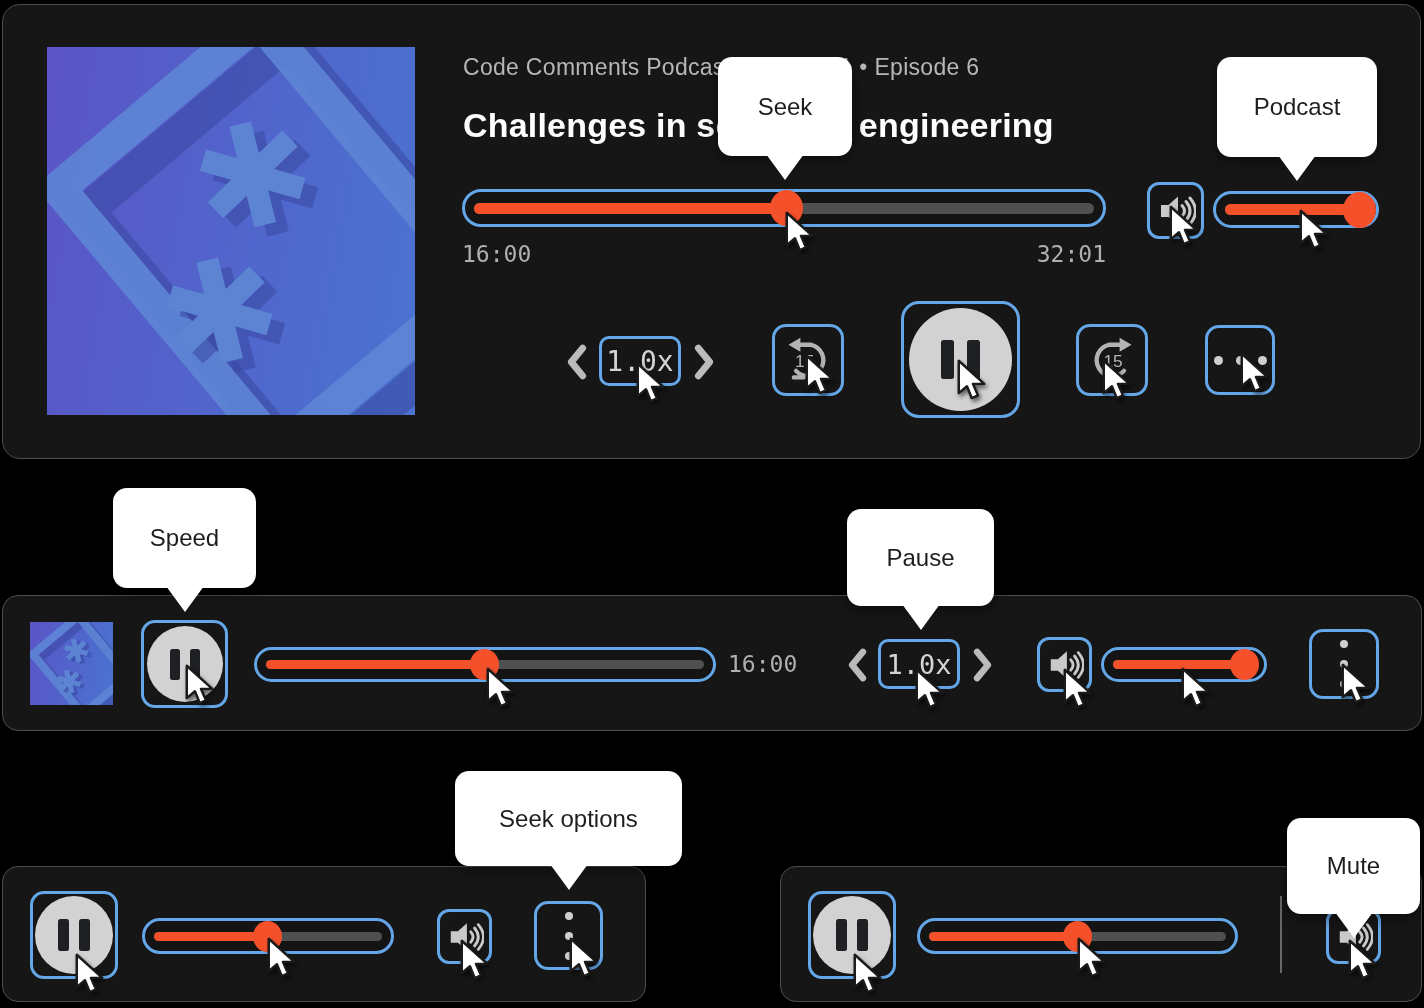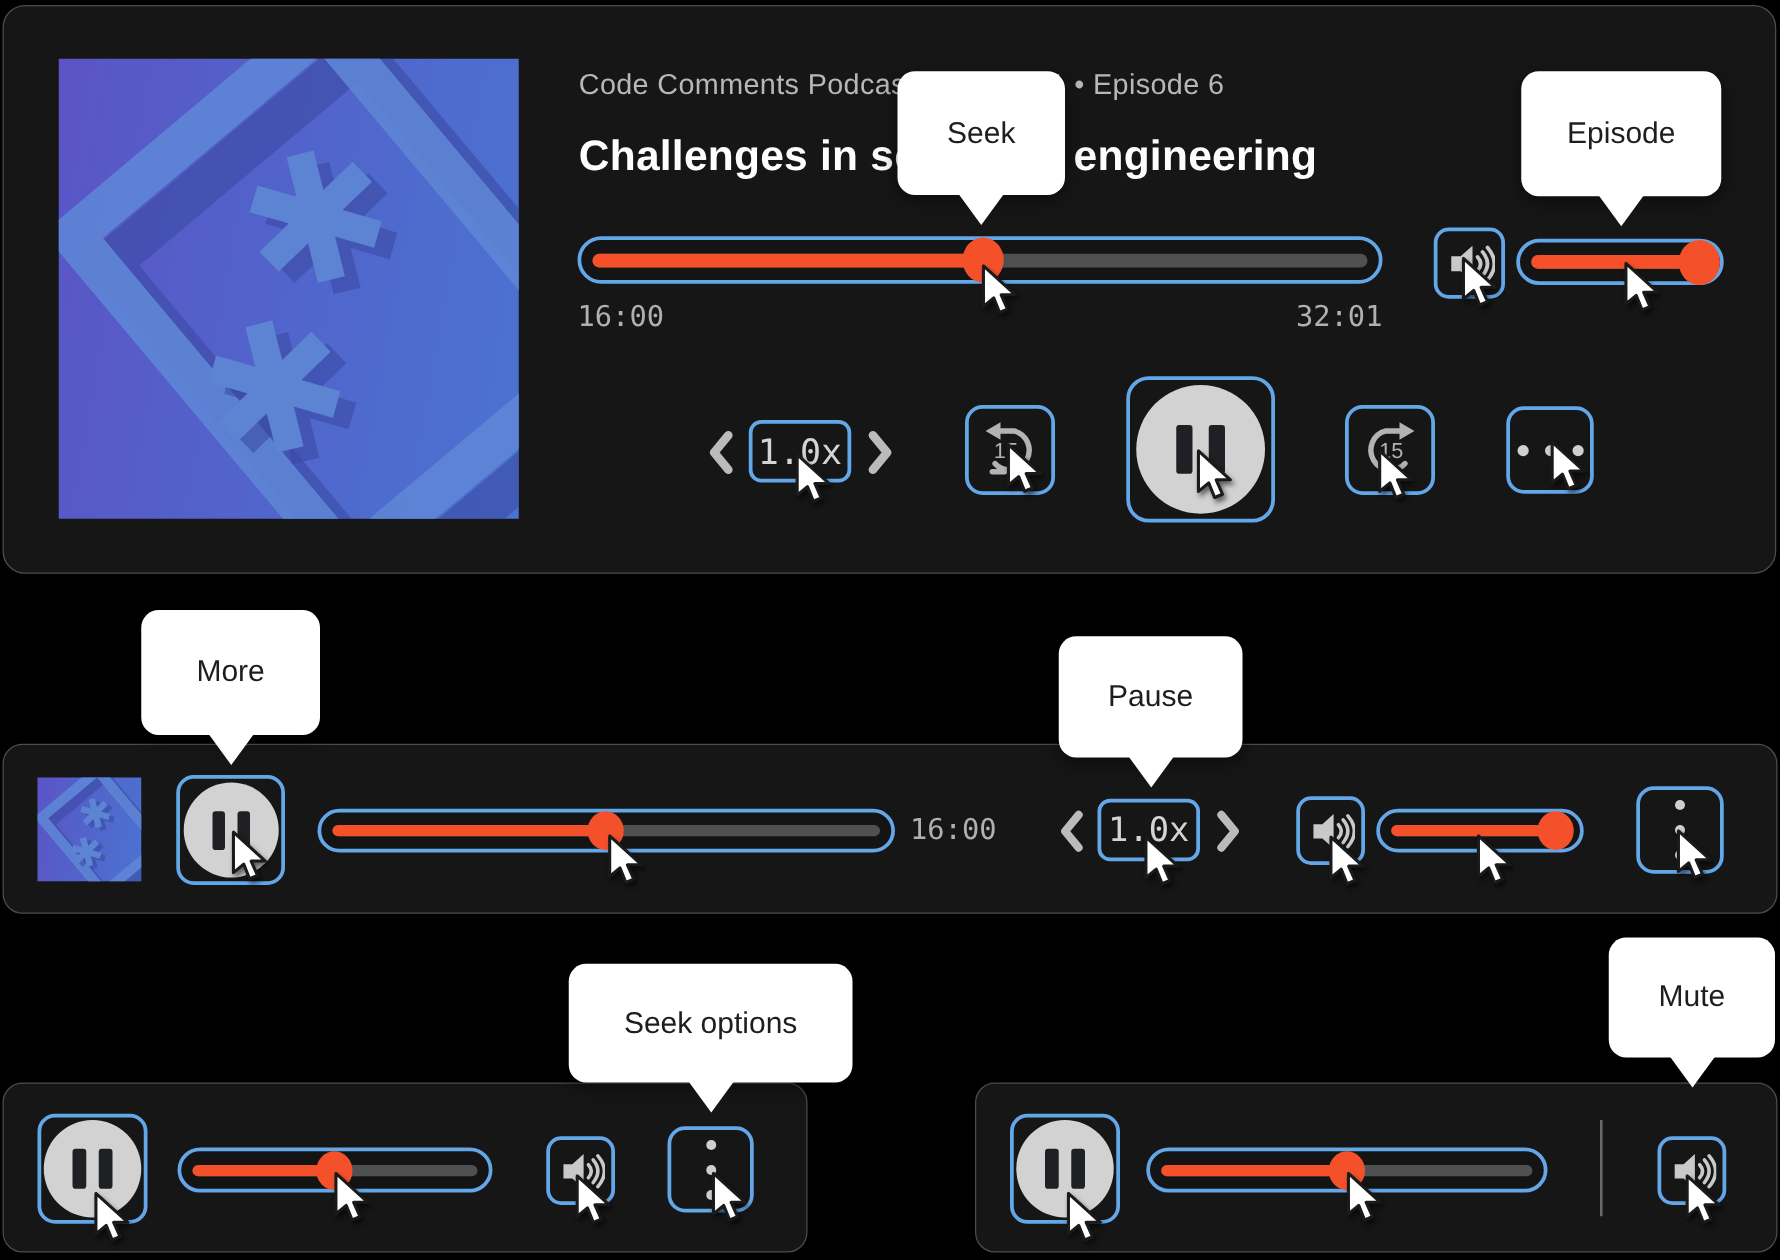--- a/index.html
+++ b/index.html
@@ -143,21 +143,21 @@
       <i></i>
       <i></i>
       <i></i>
     </span>
 </button>
 
 <div class="tooltip" style="left:718px;top:57px;width:134px;height:99px;">
   <span>Seek</span>
 </div>
 <div class="tooltip" style="left:1217px;top:57px;width:160px;height:100px;">
-  <span>Episode</span>
+  <span>Podcast</span>
 </div>
 
 <div class="card" style="left:2px;top:595px;width:1420px;height:136px;border-radius:16px;"></div>
 
 <div class="art" style="left:30px;top:622px;width:83px;height:83px;">
   <div class="fshadow" style="left:28%;top:6%;width:62%;height:84%;border-width:8px;"></div>
   <div class="frame" style="left:20%;top:0%;width:62%;height:84%;border-width:8px;"></div>
   <div class="ast" style="left:40%;top:16%;font-size:32px;text-shadow:3px 3px 0 rgba(56,71,160,.55);">✱</div>
   <div class="ast" style="left:31%;top:53%;font-size:32px;text-shadow:3px 3px 0 rgba(56,71,160,.55);">✱</div>
 </div>
@@ -216,21 +216,21 @@
 
 <button class="ctrlbtn" style="left:1309px;top:629px;width:70px;height:70px;">
   <span class="dots-v">
       <i></i>
       <i></i>
       <i></i>
     </span>
 </button>
 
 <div class="tooltip" style="left:113px;top:488px;width:143px;height:100px;">
-  <span>More</span>
+  <span>Speed</span>
 </div>
 <div class="tooltip" style="left:847px;top:509px;width:147px;height:97px;">
   <span>Pause</span>
 </div>
 
 <div class="card" style="left:2px;top:866px;width:644px;height:136px;border-radius:16px;"></div>
 
 <button class="ctrlbtn pausebtn" style="left:30px;top:891px;width:88px;height:88px;border-radius:14px;">
   <span class="pcircle" style="width:78px;height:78px;gap:10px;">
     <span class="pbar" style="width:11px;height:32px;"></span>
@@ -286,21 +286,21 @@
   <span>
     <svg width="38" height="38" viewBox="0 0 40 40" fill="none">
       <path d="M5 14 h7.5 l9.5 -8.5 v29 l-9.5 -8.5 H5 z" fill="#c9c9c9"></path>
       <path d="M26 14.5 q5 5.5 0 11" stroke="#c9c9c9" stroke-width="3" stroke-linecap="round"></path>
       <path d="M30 10.5 q8 9.5 0 19" stroke="#c9c9c9" stroke-width="3" stroke-linecap="round"></path>
       <path d="M34 7 q11 13 0 26" stroke="#c9c9c9" stroke-width="3" stroke-linecap="round"></path>
     </svg>
   </span>
 </button>
 
-<div class="tooltip" style="left:1287px;top:750px;width:133px;height:96px;">
+<div class="tooltip" style="left:1287px;top:818px;width:133px;height:96px;">
   <span>Mute</span>
 </div>
 
 <div class="cursor" style="left: 781px; top: 211px;">
     <svg width="36" height="42" viewBox="0 0 20 24">
       <path d="M3 1 L3 19.5 L7.7 15.6 L10.4 22.3 L14 20.8 L11.1 14.2 L17.6 14.2 Z" fill="#ffffff" stroke="#1a1a1a" stroke-width="1.4" stroke-linejoin="round"></path>
     </svg>
   </div>
 <div class="cursor" style="left: 1165px; top: 205px;">
     <svg width="36" height="42" viewBox="0 0 20 24">

